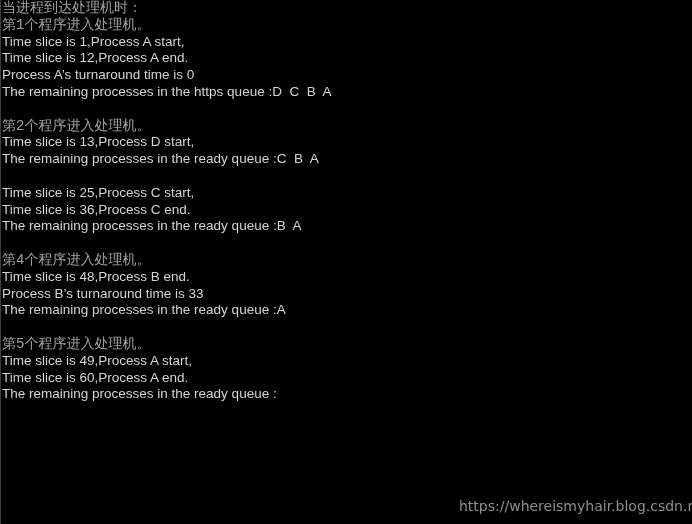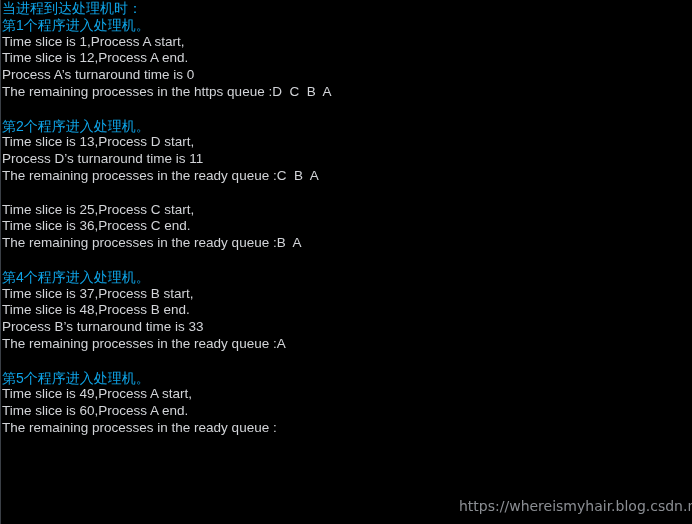--- a/index.html
+++ b/index.html
@@ -31,23 +31,23 @@
     height: 16.8px;
     line-height: 16.8px;
     font-size: 13.5px;
     letter-spacing: 0px;
     color: #d2d4d8;
     white-space: pre;
     padding-left: 1px;
     font-family: Liberation Sans, sans-serif;
   }
   .line.cjk {
-    font-family: Liberation Sans, sans-serif;
+    font-family: Liberation Mono, monospace;
     font-size: 14px;
-    color: #0ea5e9;
+    color: #a3a3a3;
   }
   .line.blank {
     color: transparent;
   }
   #watermark {
     position: absolute;
     left: 458px;
     top: 497px;
     font-family: "DejaVu Sans", "Liberation Sans", sans-serif;
     font-size: 14px;
@@ -64,29 +64,27 @@
   <div id="console-output">
       <span class="line cjk">当进程到达处理机时：</span>
       <span class="line cjk">第1个程序进入处理机。</span>
       <span class="line">Time slice is 1,Process A start,</span>
       <span class="line">Time slice is 12,Process A end.</span>
       <span class="line">Process A’s turnaround time is 0</span>
       <span class="line">The remaining processes in the https queue :D  C  B  A</span>
       <span class="line blank"></span>
       <span class="line cjk">第2个程序进入处理机。</span>
       <span class="line">Time slice is 13,Process D start,</span>
-      <span class="line">Process D’s turnaround time is 11</span>
       <span class="line">The remaining processes in the ready queue :C  B  A</span>
       <span class="line blank"></span>
       <span class="line">Time slice is 25,Process C start,</span>
       <span class="line">Time slice is 36,Process C end.</span>
       <span class="line">The remaining processes in the ready queue :B  A</span>
       <span class="line blank"></span>
       <span class="line cjk">第4个程序进入处理机。</span>
-      <span class="line">Time slice is 37,Process B start,</span>
       <span class="line">Time slice is 48,Process B end.</span>
       <span class="line">Process B’s turnaround time is 33</span>
       <span class="line">The remaining processes in the ready queue :A</span>
       <span class="line blank"></span>
       <span class="line cjk">第5个程序进入处理机。</span>
       <span class="line">Time slice is 49,Process A start,</span>
       <span class="line">Time slice is 60,Process A end.</span>
       <span class="line">The remaining processes in the ready queue :</span>
     </div>
   <div id="watermark">https://whereismyhair.blog.csdn.net</div>

